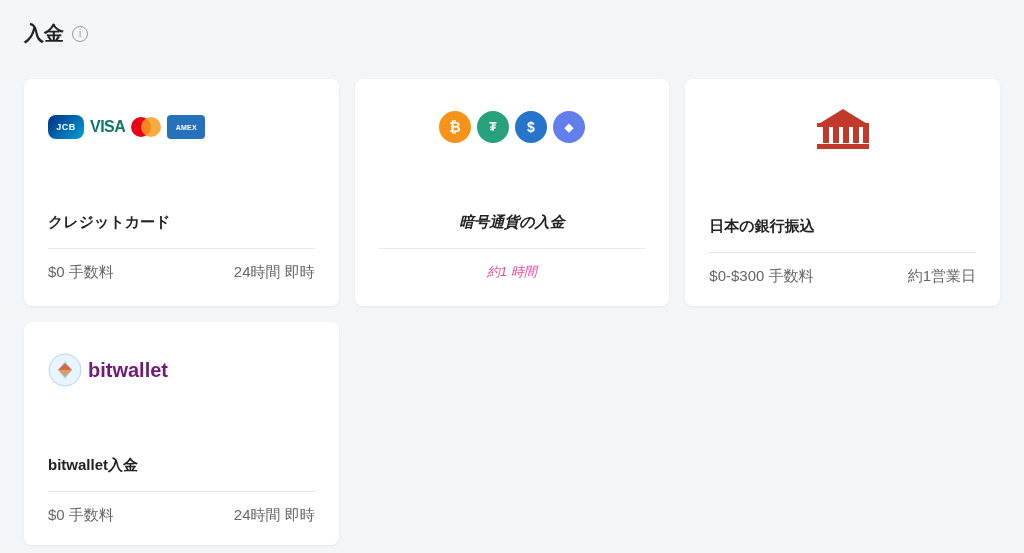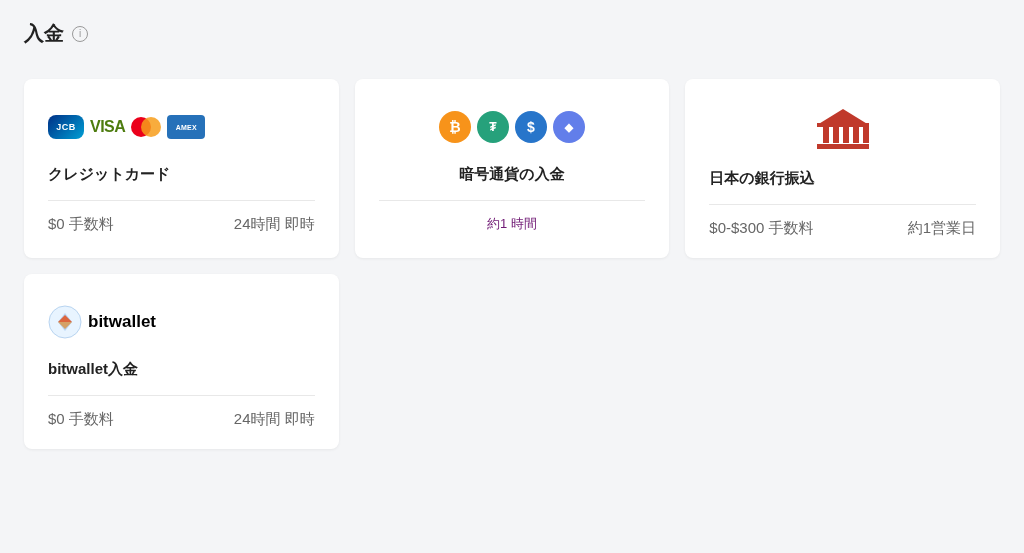--- a/index.html
+++ b/index.html
@@ -53,57 +53,59 @@
       align-items: center;
       gap: 6px;
       margin-bottom: 18px;
       min-height: 40px;
     }
     .card-title {
       font-size: 15px;
       font-weight: 600;
       color: #222;
       margin-bottom: 16px;
+      margin-top: 48px;
     }
     .card-divider {
       border: none;
       border-top: 1px solid #e8e8e8;
       margin-bottom: 14px;
     }
     .card-footer {
       display: flex;
       justify-content: space-between;
       font-size: 15px;
       color: #666;
     }
     .card-footer-center {
       display: flex;
       justify-content: center;
       font-size: 13px;
-      color: #701a75;
+      color: #ec4899;
+      font-style: italic;
     }
 
     
     .jcb-icon {
       width: 36px;
       height: 24px;
       background: linear-gradient(135deg, #003087 0%, #009fd4 100%);
       border-radius: 8px;
       display: flex;
       align-items: center;
       justify-content: center;
       font-size: 9px;
       font-weight: 800;
       color: #fff;
       letter-spacing: 0.5px;
     }
     .visa-icon {
       font-size: 16px;
       font-weight: 800;
-      color: #4d7c0f;
+      color: #0f766e;
       letter-spacing: -0.5px;
     }
     .mastercard-icon {
       position: relative;
       width: 30px;
       height: 20px;
     }
     .mc-circle-left {
       position: absolute;
       left: 0;
@@ -205,21 +207,21 @@
     </div>
   </div>
 
   <div class="card">
     <div class="card-icons" style="justify-content:center;">
       <div class="crypto-icon btc">₿</div>
       <div class="crypto-icon usdt" style="font-size:12px;">₮</div>
       <div class="crypto-icon usdc">$</div>
       <div class="crypto-icon eth" style="font-size:11px;">◆</div>
     </div>
-    <div class="card-title" style="text-align:center;">暗号通貨の入金</div>
+    <div class="card-title" style="text-align:center;font-style:italic;">暗号通貨の入金</div>
     <hr class="card-divider">
     <div class="card-footer-center">
       <span>約1 時間</span>
     </div>
   </div>
 
   <div class="card">
     <div class="bank-icon-wrapper">
       <svg width="56" height="44" viewBox="0 0 56 44" fill="none" xmlns="http://www.w3.org/2000/svg">
 
@@ -250,21 +252,21 @@
 
   <div class="card">
     <div class="card-icons">
       <svg width="34" height="34" viewBox="0 0 34 34" xmlns="http://www.w3.org/2000/svg">
 
         <circle cx="17" cy="17" r="16" fill="#e8f4ff" stroke="#b8d4f0" stroke-width="1"></circle>
         <path d="M10,17 L17,8 L24,17 L17,26 Z" fill="#4a90d9" opacity="0.3"></path>
         <path d="M10,17 L17,10 L24,17" fill="#e05a2b" opacity="0.9"></path>
         <path d="M10,17 L17,24 L24,17" fill="#e08a2b" opacity="0.7"></path>
       </svg>
-      <span style="font-size:17px;font-weight:600;color:#000000;">bitwallet</span>
+      <span style="font-size:20px;font-weight:600;color:#701a75;">bitwallet</span>
     </div>
     <div class="card-title">bitwallet入金</div>
     <hr class="card-divider">
     <div class="card-footer">
       <span>$0 手数料</span>
       <span>24時間 即時</span>
     </div>
   </div>
 
   <div class="card-ghost"></div>

